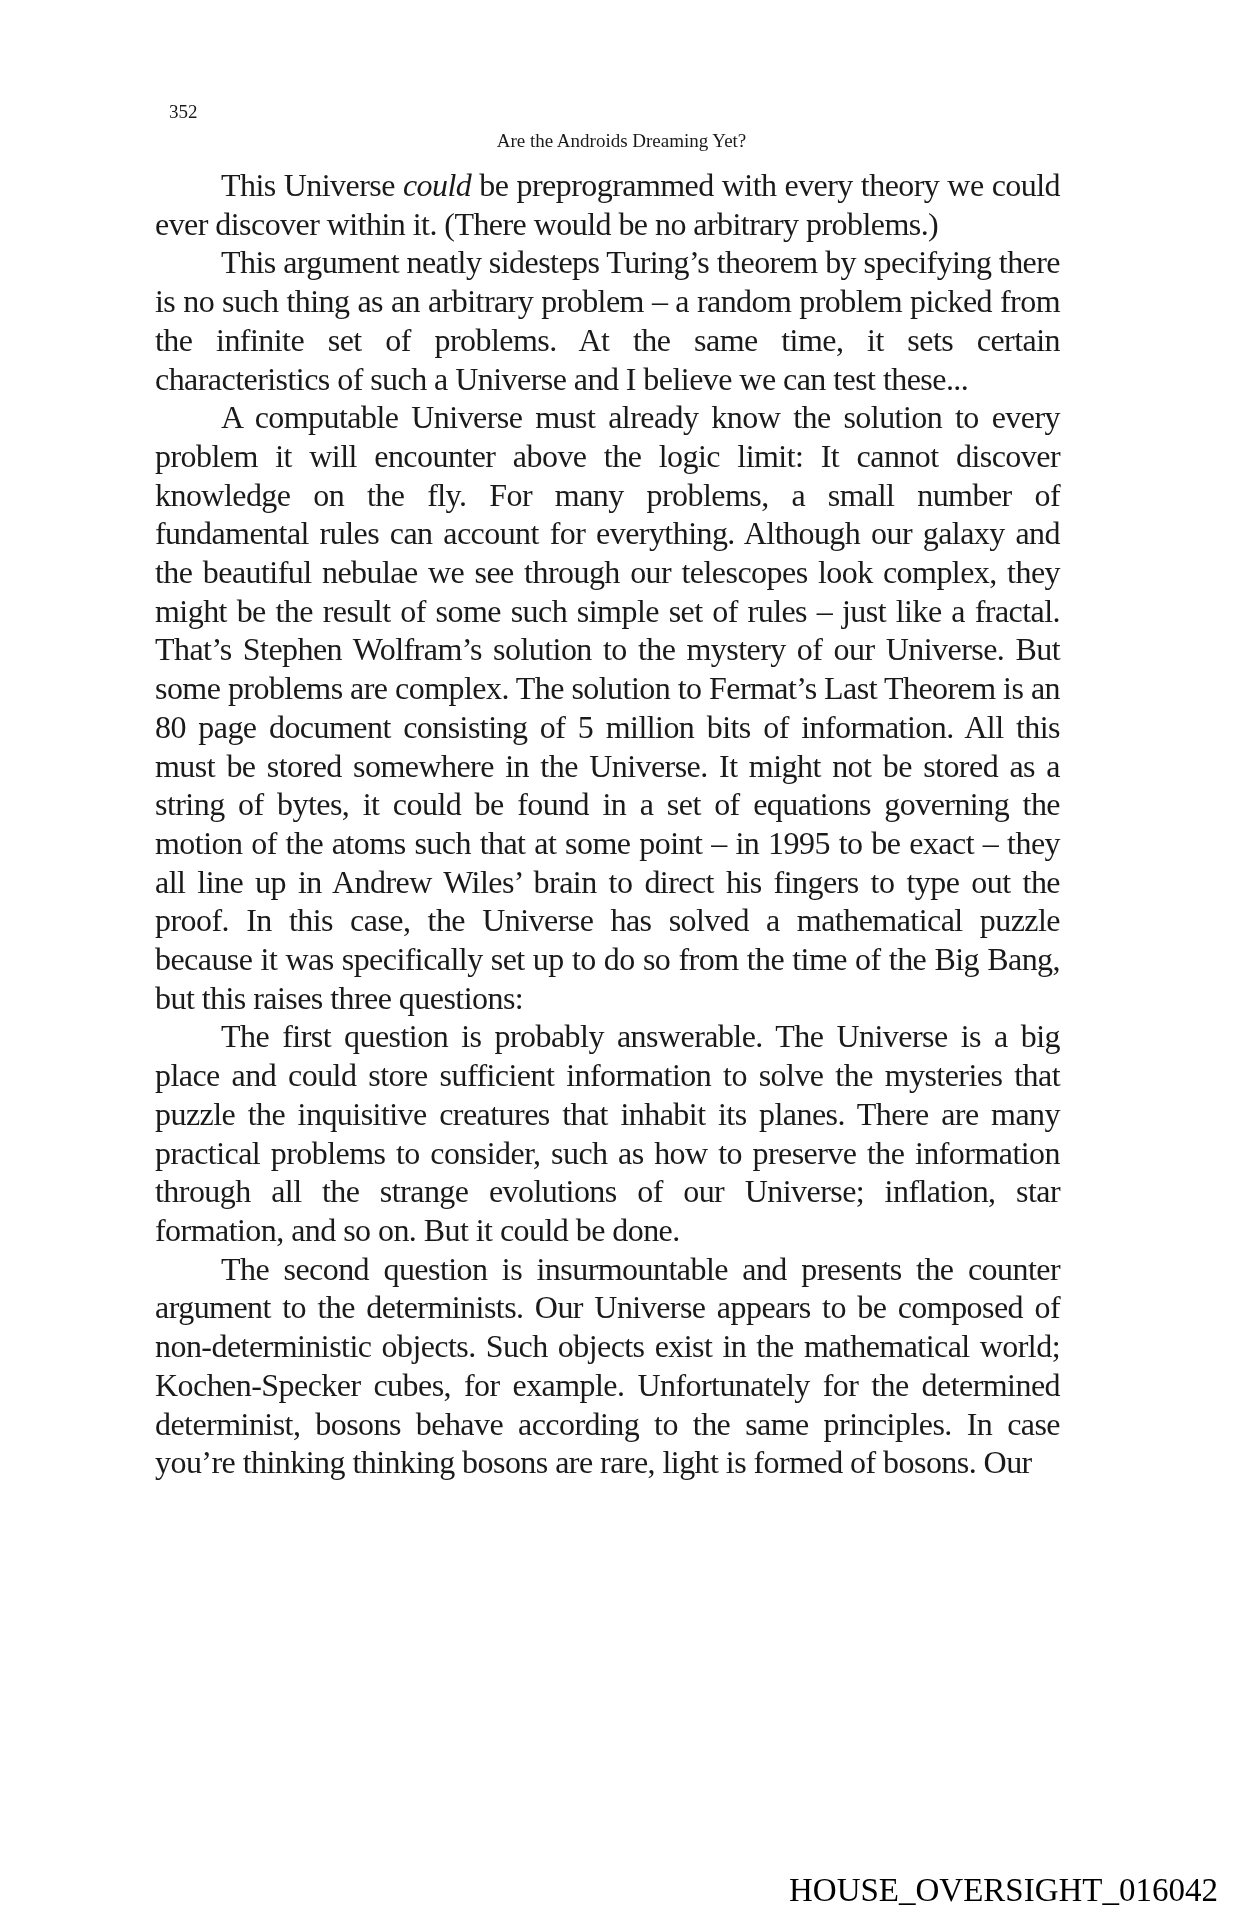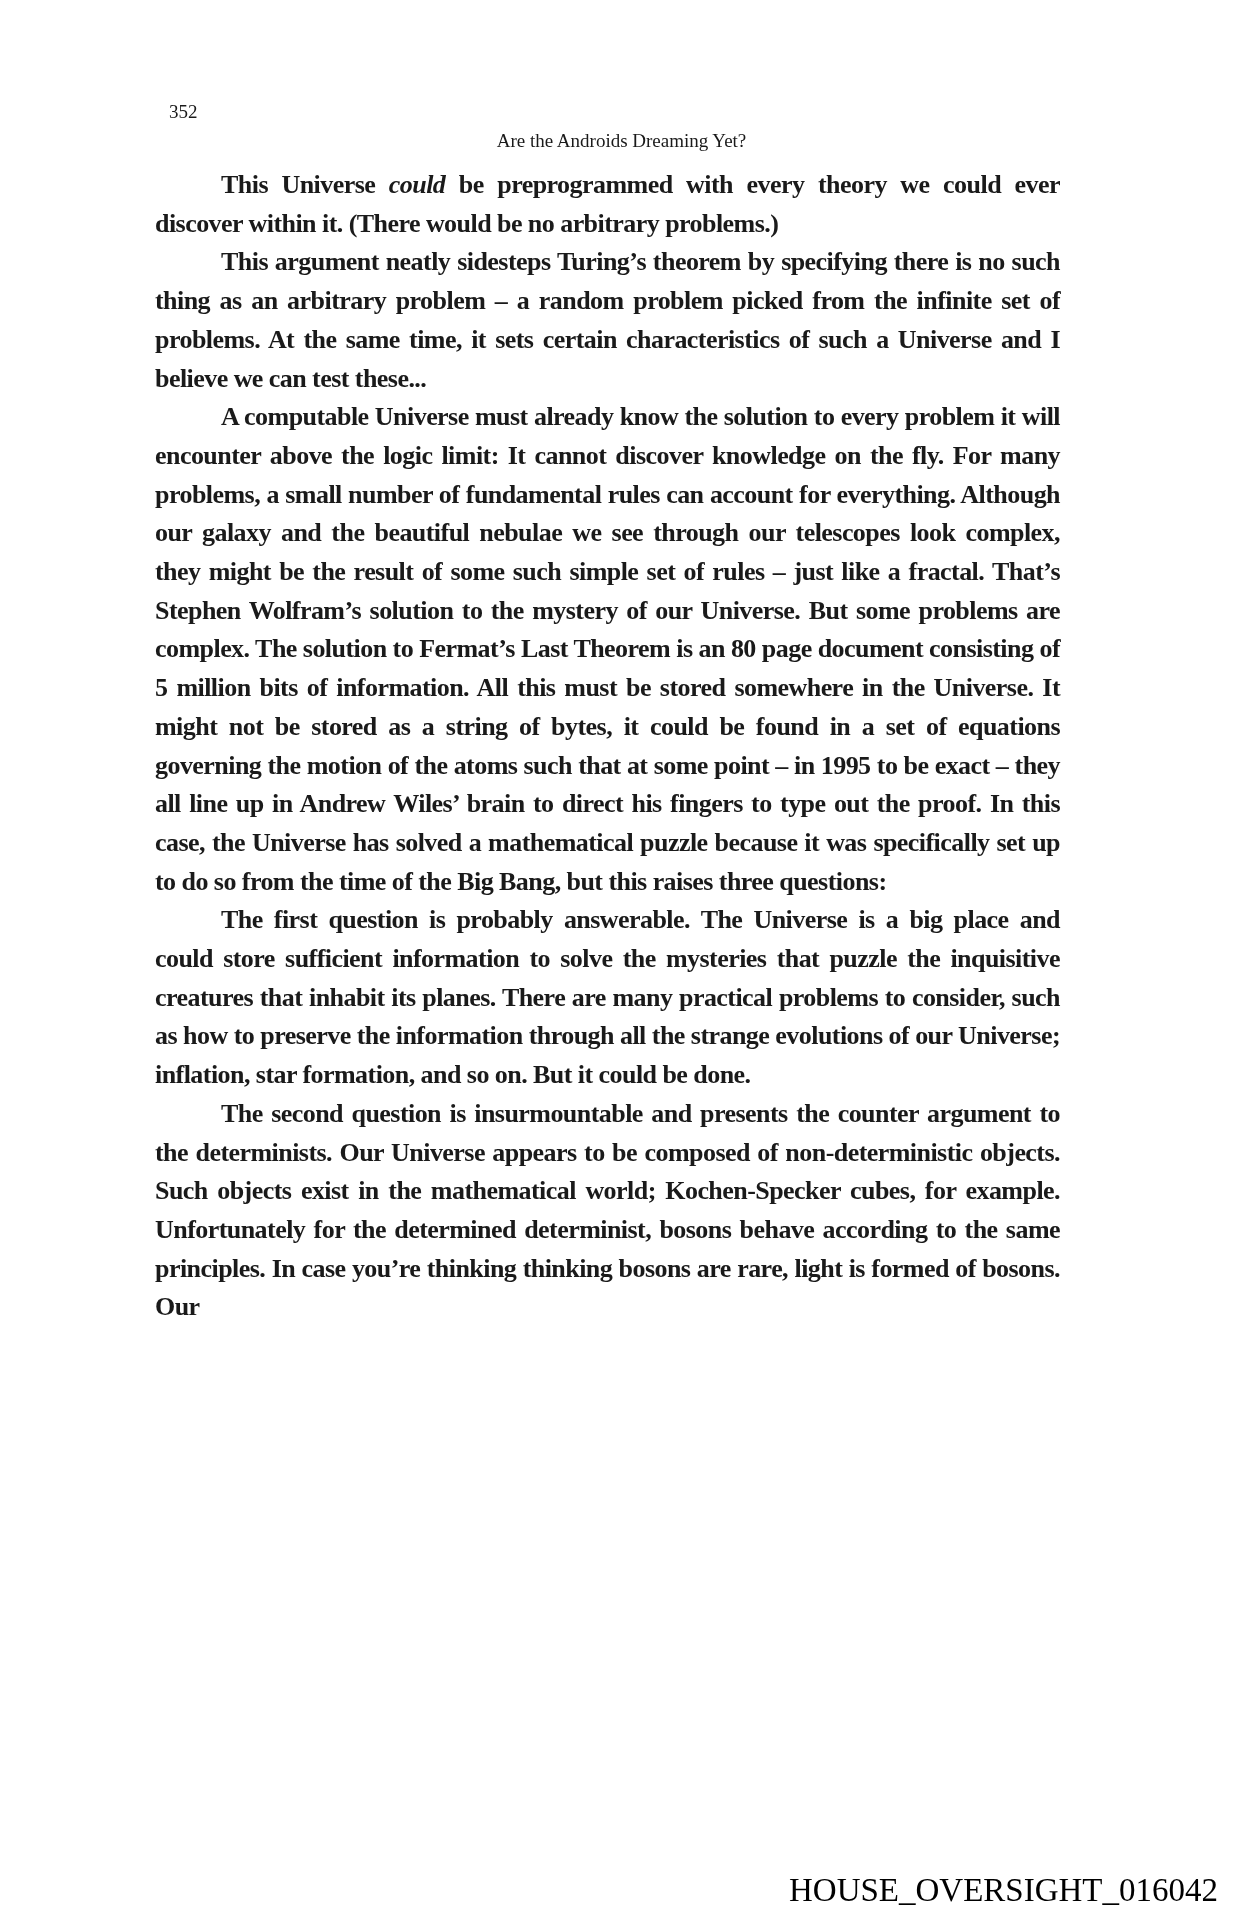--- a/index.html
+++ b/index.html
@@ -9,24 +9,23 @@
       font-family: "Liberation Serif", "DejaVu Serif", serif;
     }
     .running-head {
       position: absolute; top: 99px; left: 169px; width: 905px; height: 26px;
       font-size: 19px; line-height: 26px;
     }
     .page-number { position: absolute; left: 0; top: 0; }
     .book-title { position: absolute; left: 0; right: 0; top: 0; text-align: center; margin-top: 29px; }
     .body-text {
       position: absolute; top: 166px; left: 155px; width: 905px;
-      font-size: 26px; line-height: 38.7px;
+      font-size: 32px; line-height: 38.7px;
       letter-spacing: -0.55px;
       word-spacing: 0px;
-      font-weight: bold;
     }
     .body-text p {
       margin: 0; text-indent: 66px; text-align: justify;
     }
     .body-text em { font-style: italic; }
     .bates {
       position: absolute; right: 30px; top: 1870px;
       font-family: Liberation Serif, serif;
       font-size: 33px; line-height: 40px; color: #000;
       letter-spacing: 0px;

